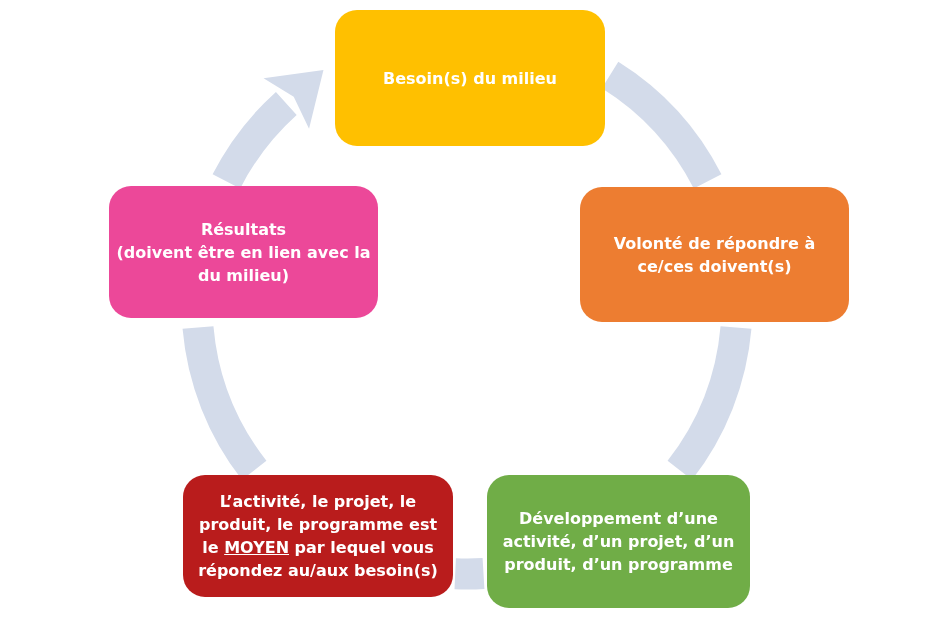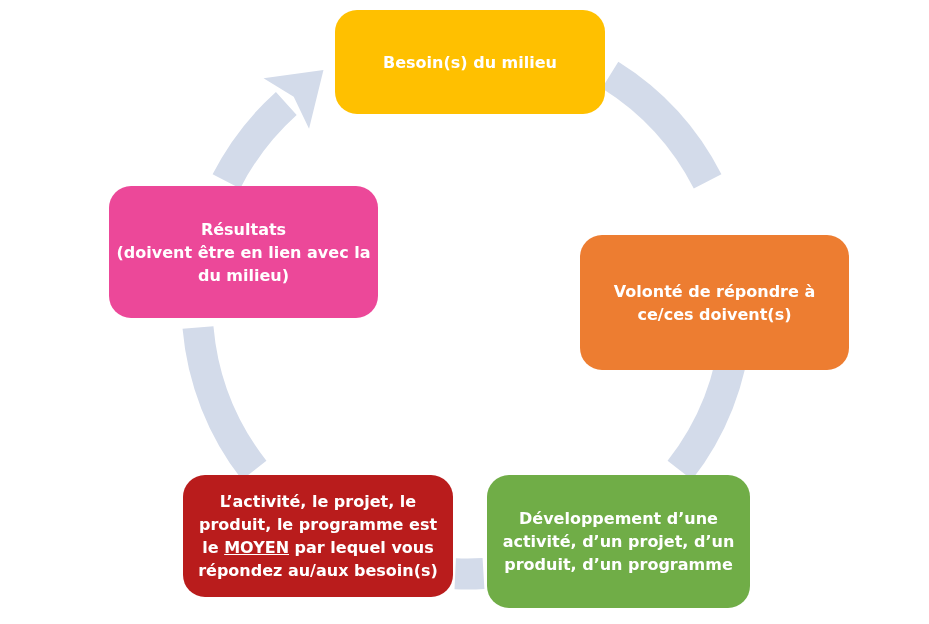--- a/index.html
+++ b/index.html
@@ -34,22 +34,22 @@
     padding: 6px 8px;
     box-sizing: border-box;
   }
   .node .ln {
     display: block;
     white-space: nowrap;
   }
   .node .ln-inline { display: block; white-space: nowrap; }
   .node .ln-inline span { display: inline; }
   .node .u { text-decoration: underline; }
-  .node-besoin       { left: 335px; top: 10px;  width: 270px; height: 104px; background: #FFC000; }
-  .node-volonte      { left: 580px; top: 187px; width: 269px; height: 135px; background: #ED7D31; margin-top: 48px; }
+  .node-besoin       { left: 335px; top: 10px;  width: 270px; height: 136px; background: #FFC000; }
+  .node-volonte      { left: 580px; top: 187px; width: 269px; height: 135px; background: #ED7D31; }
   .node-developpement{ left: 487px; top: 475px; width: 263px; height: 133px; background: #70AD47; align-items: center; }
   .node-moyen        { left: 183px; top: 475px; width: 270px; height: 122px; background: #b91c1c; }
   .node-resultats    { left: 93px;  top: 186px; width: 269px; height: 132px; background: #ec4899; margin-left: 16px; }
 </style>
 </head>
 <body>
 
 <div class="canvas">
 
   <svg class="ring-svg" width="929" height="624" viewBox="0 0 929 624">

